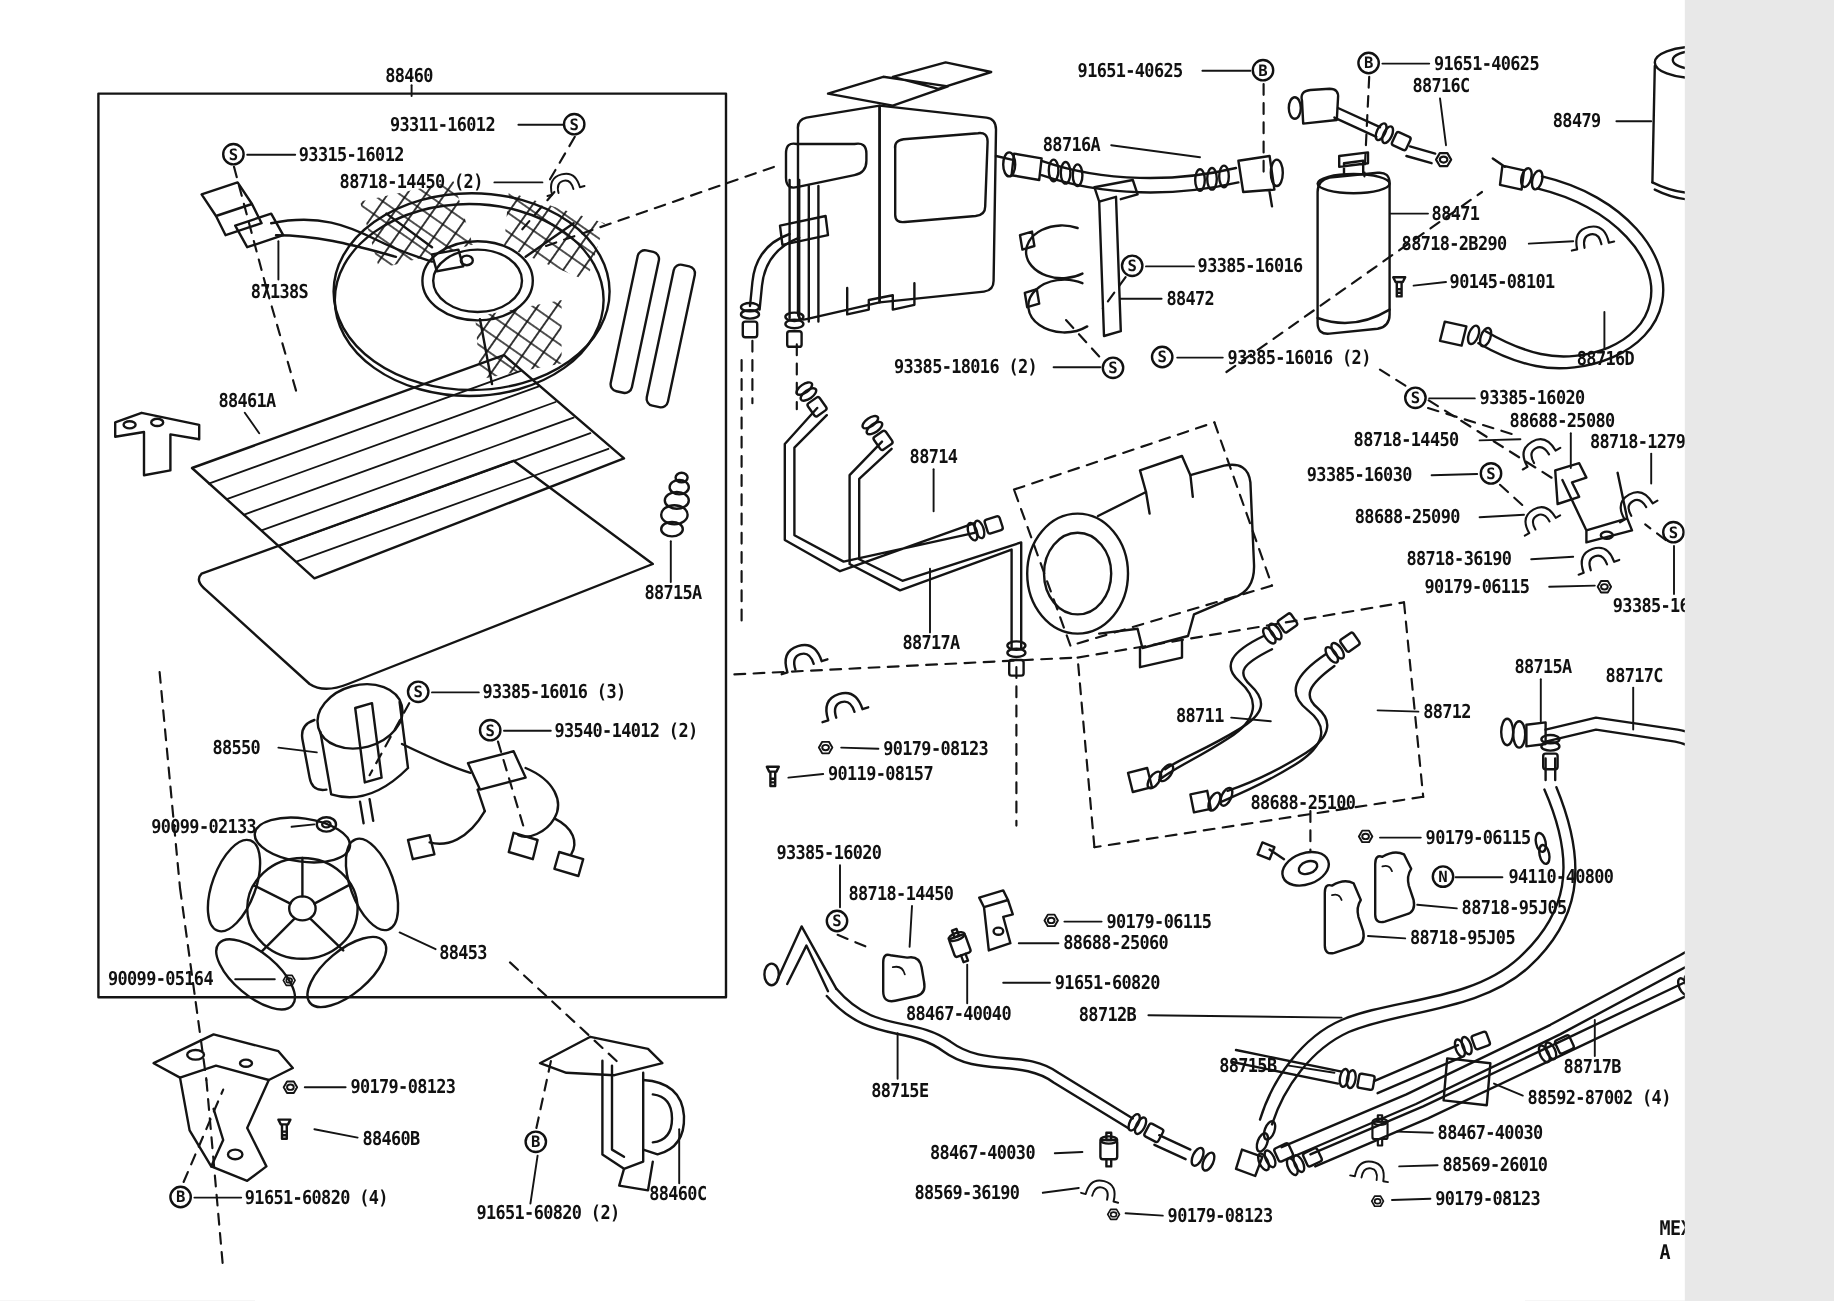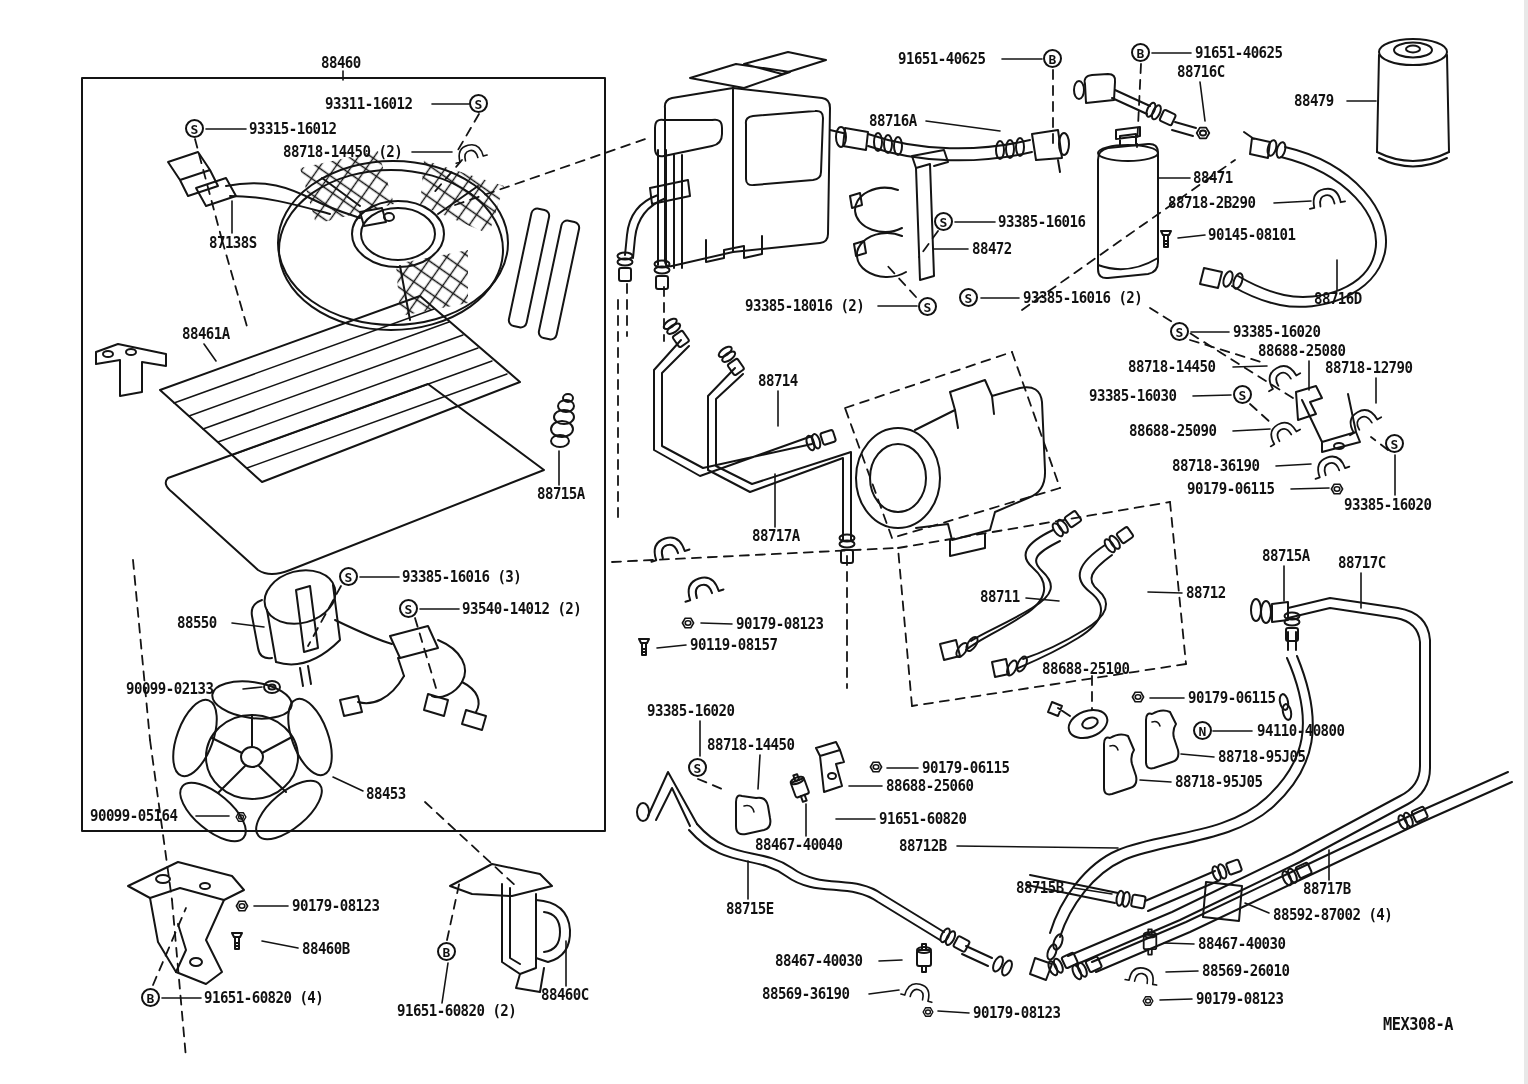--- a/index.html
+++ b/index.html
@@ -1,16 +1,16 @@
 <!DOCTYPE html>
 <html><head>
 <meta charset="utf-8">
 <style>
   html,body{margin:0;padding:0;background:#e8e8e8;}
-  #stage{position:relative;width:1524px;height:1084px;background:#ffffff;overflow:hidden;
+  #stage{position:relative;width:1404px;height:1084px;background:#ffffff;overflow:hidden;
          font-family:"DejaVu Sans Mono","Liberation Mono",monospace;}
   svg.art{position:absolute;left:0;top:0;}
   .lbl{position:absolute;white-space:nowrap;font-weight:bold;font-size:16px;letter-spacing:-0.6px;
        color:#111;transform:scaleX(0.88);transform-origin:left center;line-height:19px;}
   .marker{position:absolute;width:19px;height:19px;border:2px solid #111;border-radius:50%;
           color:#111;font-weight:bold;font-size:13px;line-height:18px;text-align:center;
           background:#fff;box-sizing:border-box;}
   .code{position:absolute;font-weight:bold;font-size:17px;color:#111;letter-spacing:-0.5px;
         transform:scaleX(0.9);transform-origin:left center;}
 </style>

